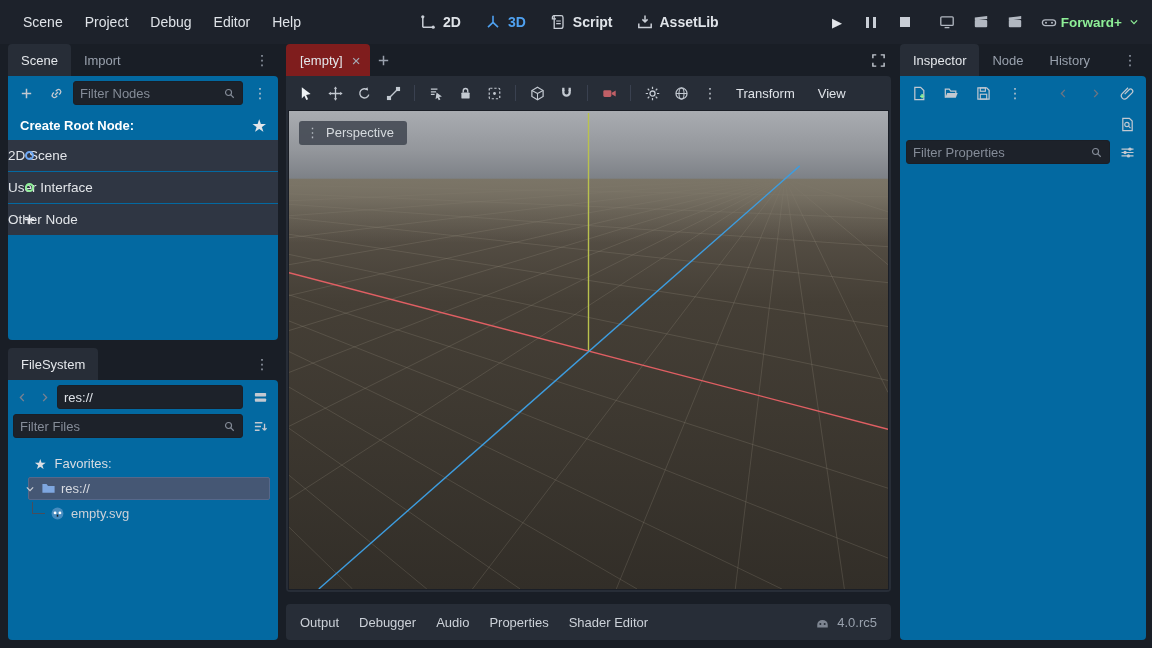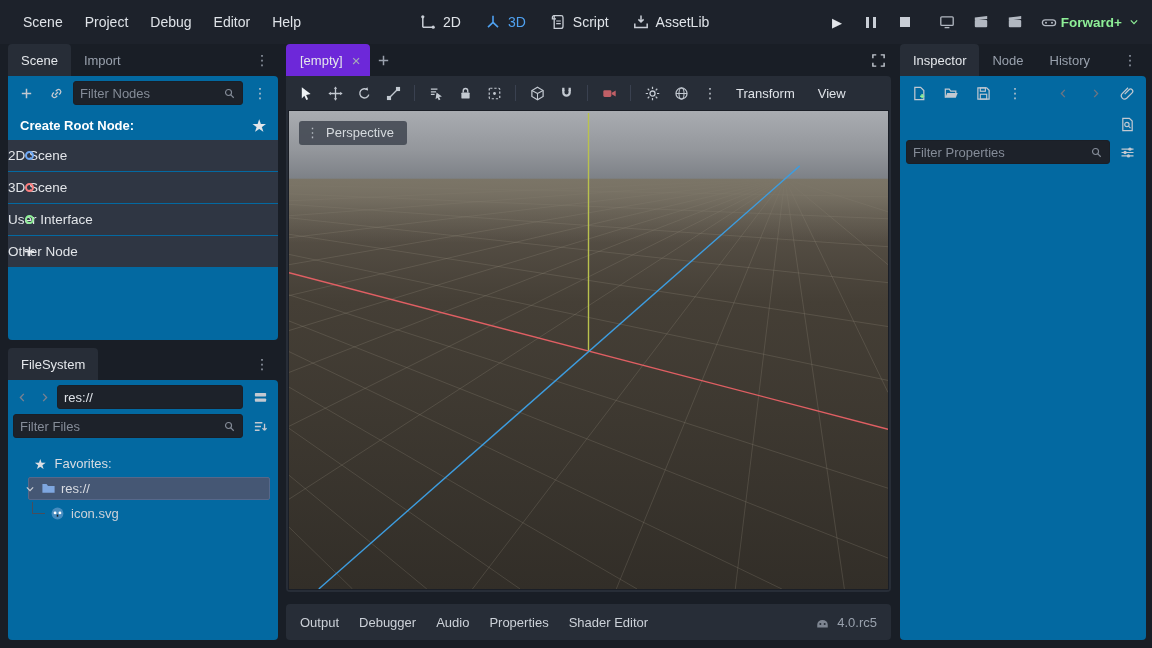--- a/index.html
+++ b/index.html
@@ -15,21 +15,21 @@
   svg.ic { width:15px; height:15px; flex:none; display:block; }
   svg.ic12 { width:12px; height:12px; }
   svg.ic13 { width:13px; height:13px; }
   svg.ic16 { width:16px; height:16px; }
 
   
   .topbar { position:absolute; left:0; top:0; width:1152px; height:44px; background:#1d222b; display:flex; align-items:center; }
   .menus { display:flex; padding-left:12px; }
   .menu-item { padding:5px 11px; font-size:14px; color:#dfe3e8; border-radius:3px; cursor:default; }
   .editor-switch { position:absolute; left:408px; top:0; height:44px; display:flex; align-items:center; }
-  .ed-item { display:flex; gap:7px; align-items:center; padding:8px 12px; font-size:14px; font-weight:400; color:#dfe3e8; height:100%; }
+  .ed-item { display:flex; gap:7px; align-items:center; padding:8px 12px; font-size:14px; font-weight:700; color:#dfe3e8; height:100%; }
   .ed-item svg { color:#c9ced6; }
   .ed-item.active, .ed-item.active svg { color:#4fa1f0; }
   .playback { position:absolute; left:822px; top:0; height:44px; display:flex; align-items:center; gap:4px; }
   .pb-btn { width:30px; height:28px; display:flex; align-items:center; justify-content:center; color:#c9ced6; border-radius:3px; }
   .play-glyph { font-size:13px; color:#e3e6ea; line-height:1; }
   .pause-glyph { width:10px; height:11px; border-left:3px solid #c9ced6; border-right:3px solid #c9ced6; }
   .stop-glyph { width:10px; height:10px; background:#c9ced6; }
   .pb-group2 { display:flex; gap:4px; margin-left:8px; }
   .pb-group2 svg { color:#b2b8c1; }
   .renderer { position:absolute; right:12px; top:0; height:44px; display:flex; align-items:center; gap:6px; color:#8eef97; font-size:13.5px; font-weight:700; }
@@ -71,21 +71,21 @@
   .res-row .sel { position:absolute; left:16px; right:4px; top:1px; bottom:1px; background:#455774; border:1px solid #56688a; border-radius:2px; }
   .res-row > svg, .res-row > span.t-lbl { position:relative; z-index:1; }
   .res-row .t-chev { color:#c9ced6; }
   .res-row .t-folder { color:#7ea7e0; }
   .file-row { padding-left:20px; color:#ccd1d8; }
   .guide { width:13px; height:12px; border-left:1px solid #474e5c; border-bottom:1px solid #474e5c; transform:translateY(-6px); margin-right:5px; flex:none; }
   .file-row svg { margin-right:6px; }
 
   
   .center-tabs { position:absolute; left:286px; top:44px; width:605px; height:32px; display:flex; align-items:stretch; }
-  .scene-tab { display:flex; align-items:center; gap:9px; background:#6d28d9; color:#e4e7eb; padding:0 10px 0 14px; border-radius:4px 4px 0 0; font-size:13px; }
+  .scene-tab { display:flex; align-items:center; gap:9px; background:#7f1d1d; color:#e4e7eb; padding:0 10px 0 14px; border-radius:4px 4px 0 0; font-size:13px; }
   .tab-close { color:#a6adb8; font-size:15px; line-height:1; }
   .newtab-btn { align-self:center; width:26px; height:24px; display:flex; align-items:center; justify-content:center; color:#9aa1ad; }
   .expand-btn { margin-left:auto; align-self:center; width:26px; height:24px; display:flex; align-items:center; justify-content:center; color:#c3c9d1; }
   .center-main { position:absolute; left:286px; top:76px; width:605px; height:516px; background:#272d37; border-radius:0 4px 4px 4px; display:flex; flex-direction:column; }
   .vp-toolbar { height:34px; display:flex; align-items:center; padding:0 6px; gap:1px; flex:none; }
   .vp-toolbar .tool-btn { width:28px; }
   .vp-sep { width:1px; height:16px; background:#3a4150; margin:0 6px; flex:none; }
   .menu-text { padding:0 11px; font-size:13px; color:#dfe3e8; }
   .sel-tool { color:#eef1f4; }
   .viewport-wrap { flex:1; margin:0 2px 2px; position:relative; border:1px solid #1a1e26; overflow:hidden; }
@@ -374,24 +374,20 @@
     </div>
     <div class="create-header">
       <span>Create Root Node:</span>
       <span class="star">★</span>
     </div>
     <div class="option-row">
       <span class="ring" style="border-color:#6fa9f5"></span>
       <span class="lbl">2D Scene</span>
     </div>
     <div class="option-row">
-      <span class="ring" style="border-color:#fc7f7f"></span>
-      <span class="lbl">3D Scene</span>
-    </div>
-    <div class="option-row">
       <span class="ring" style="border-color:#8eef97"></span>
       <span class="lbl">User Interface</span>
     </div>
     <div class="option-row">
       <svg class="ic plusw" style="position:absolute;left:14px">
           <use href="#i-plus"></use>
         </svg>
       <span class="lbl">Other Node</span>
     </div>
   </div>
@@ -451,21 +447,21 @@
         <svg class="ic t-folder">
             <use href="#i-folder"></use>
           </svg>
         <span class="t-lbl">res://</span>
       </div>
       <div class="tree-row file-row">
         <span class="guide"></span>
         <svg class="ic">
             <use href="#i-godotfile"></use>
           </svg>
-        <span>icon.svg</span>
+        <span>empty.svg</span>
       </div>
     </div>
   </div>
 </div>
 
 <div class="center-tabs">
   <div class="scene-tab">
     <span>[empty]</span>
     <span class="tab-close">×</span>
   </div>

